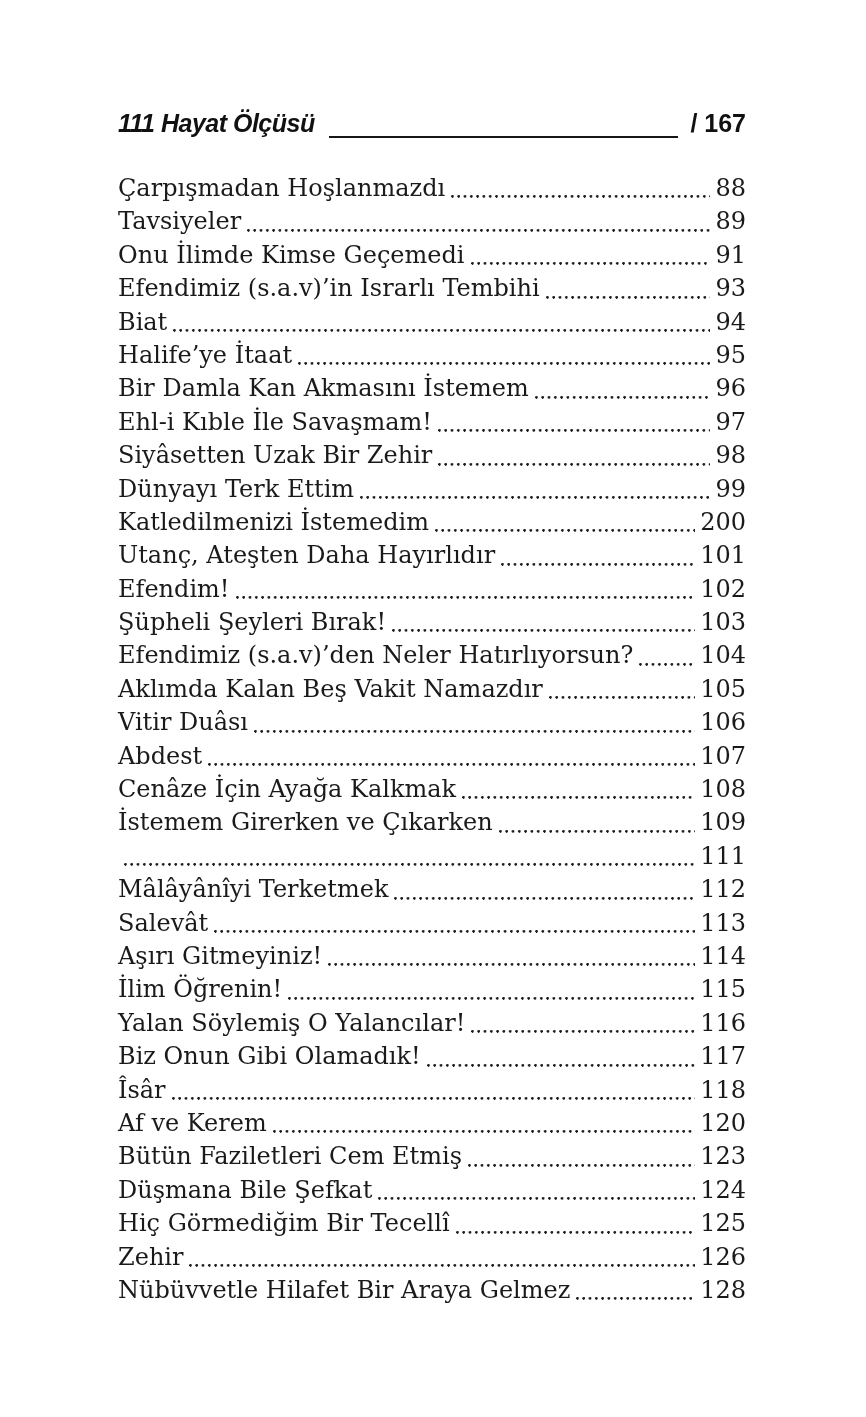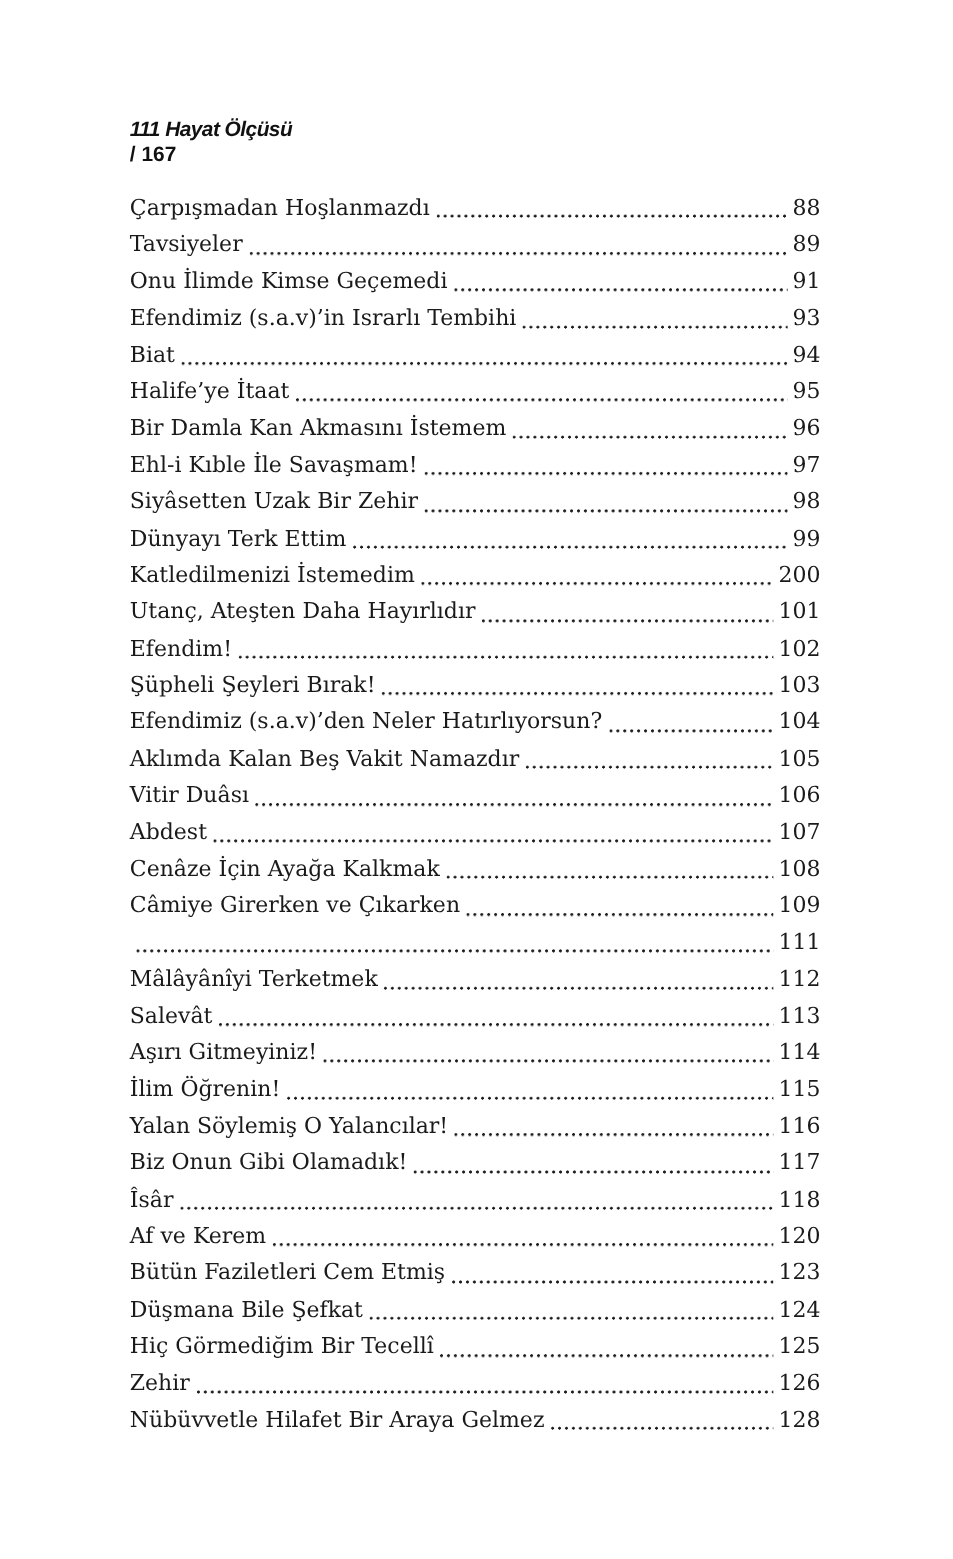--- a/index.html
+++ b/index.html
@@ -17,50 +17,49 @@
   }
   .page {
     position: absolute;
     left: 118px;
     top: 108px;
     width: 628px;
   }
   
   .header {
     display: flex;
-    align-items: flex-start;
+    align-items: flex-end;
     height: 30px;
     font-family: "Liberation Sans", sans-serif;
     font-weight: bold;
     font-style: italic;
-    font-size: 19px;
+    font-size: 25px;
     color: #111111;
     letter-spacing: -0.5px;
-    flex-direction: column;
   }
   .header .rule {
     flex: 1;
     height: 2.5px;
     background: #161616;
     margin: 0 12px 0 14px;
   }
   .header .folio {
     font-style: normal;
     letter-spacing: 0;
     white-space: nowrap;
   }
   
   .toc {
     margin-top: 34px;
   }
   .row {
     display: flex;
     align-items: baseline;
     height: 33.4px;
-    font-size: 20px;
+    font-size: 24px;
     line-height: 33.4px;
     white-space: nowrap;
   }
   .row .title {
     flex: 0 0 auto;
   }
   .row .dots {
     flex: 1 1 auto;
     align-self: flex-end;
     height: 3px;
@@ -196,21 +195,21 @@
     <span class="num">107</span>
   </div>
 
   <div class="row">
     <span class="title">Cenâze İçin Ayağa Kalkmak</span>
     <span class="dots"></span>
     <span class="num">108</span>
   </div>
 
   <div class="row">
-    <span class="title">Câmiye Girerken ve Çıkarken</span>
+    <span class="title">İstemem Girerken ve Çıkarken</span>
     <span class="dots"></span>
     <span class="num">109</span>
   </div>
 
   <div class="row">
     <span class="dots"></span>
     <span class="num">111</span>
   </div>
 
   <div class="row">

